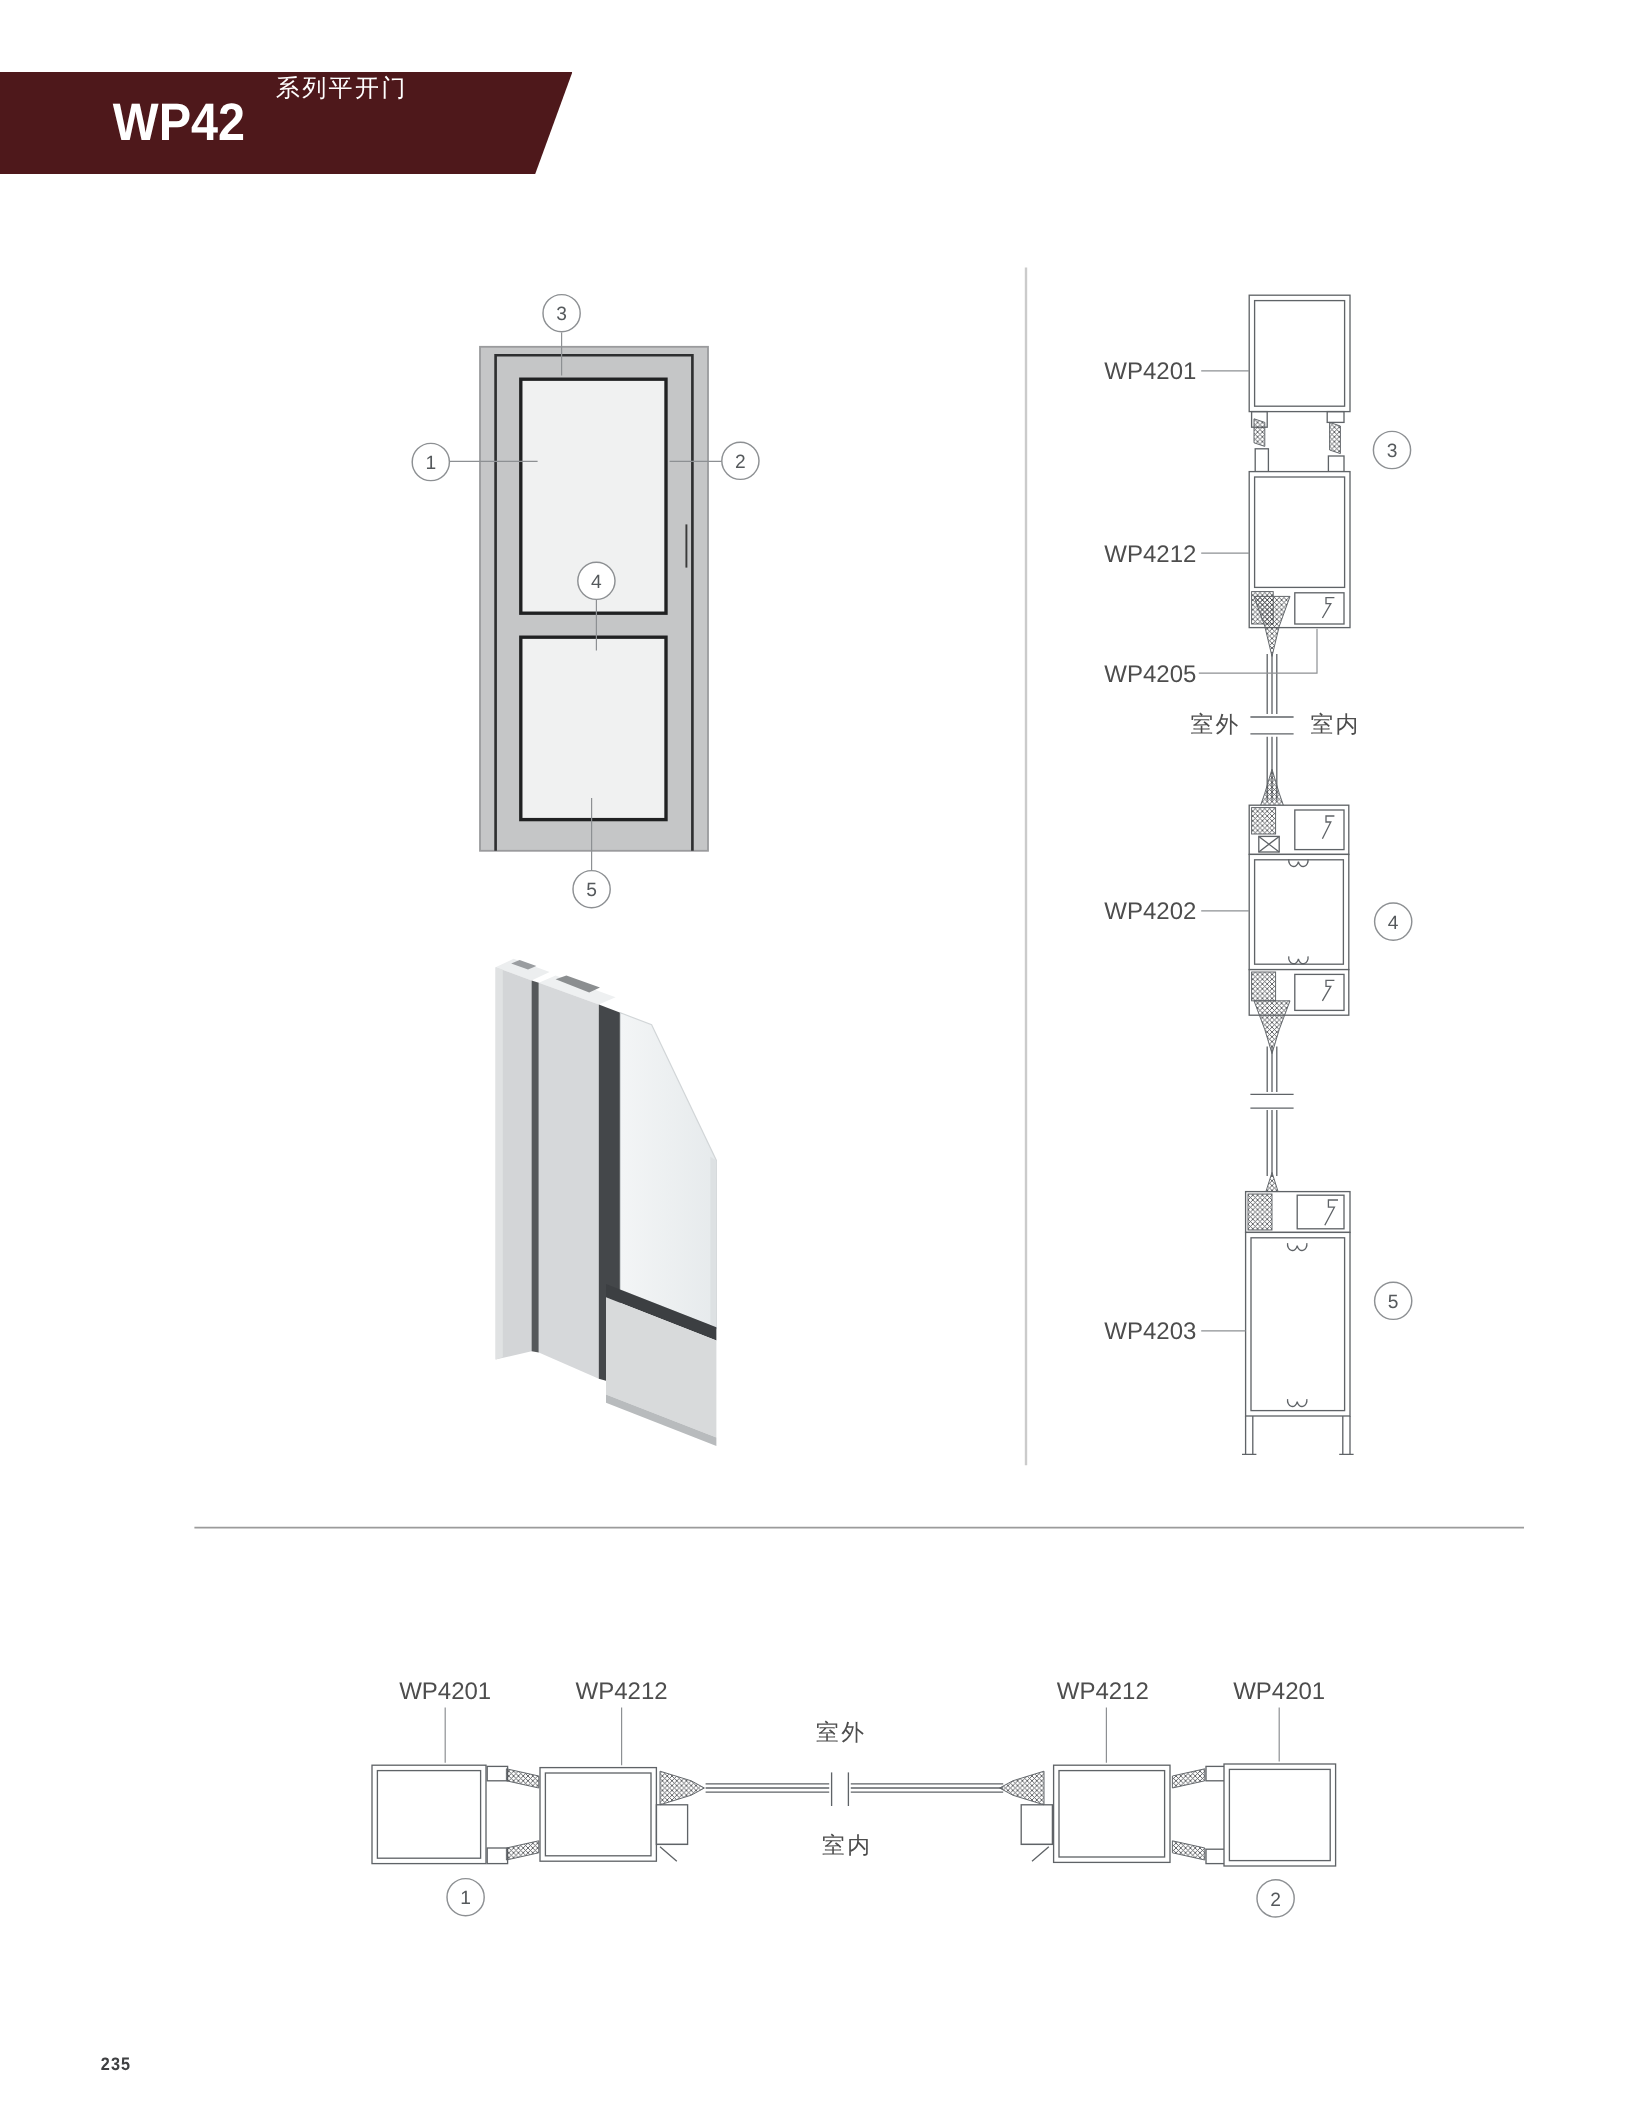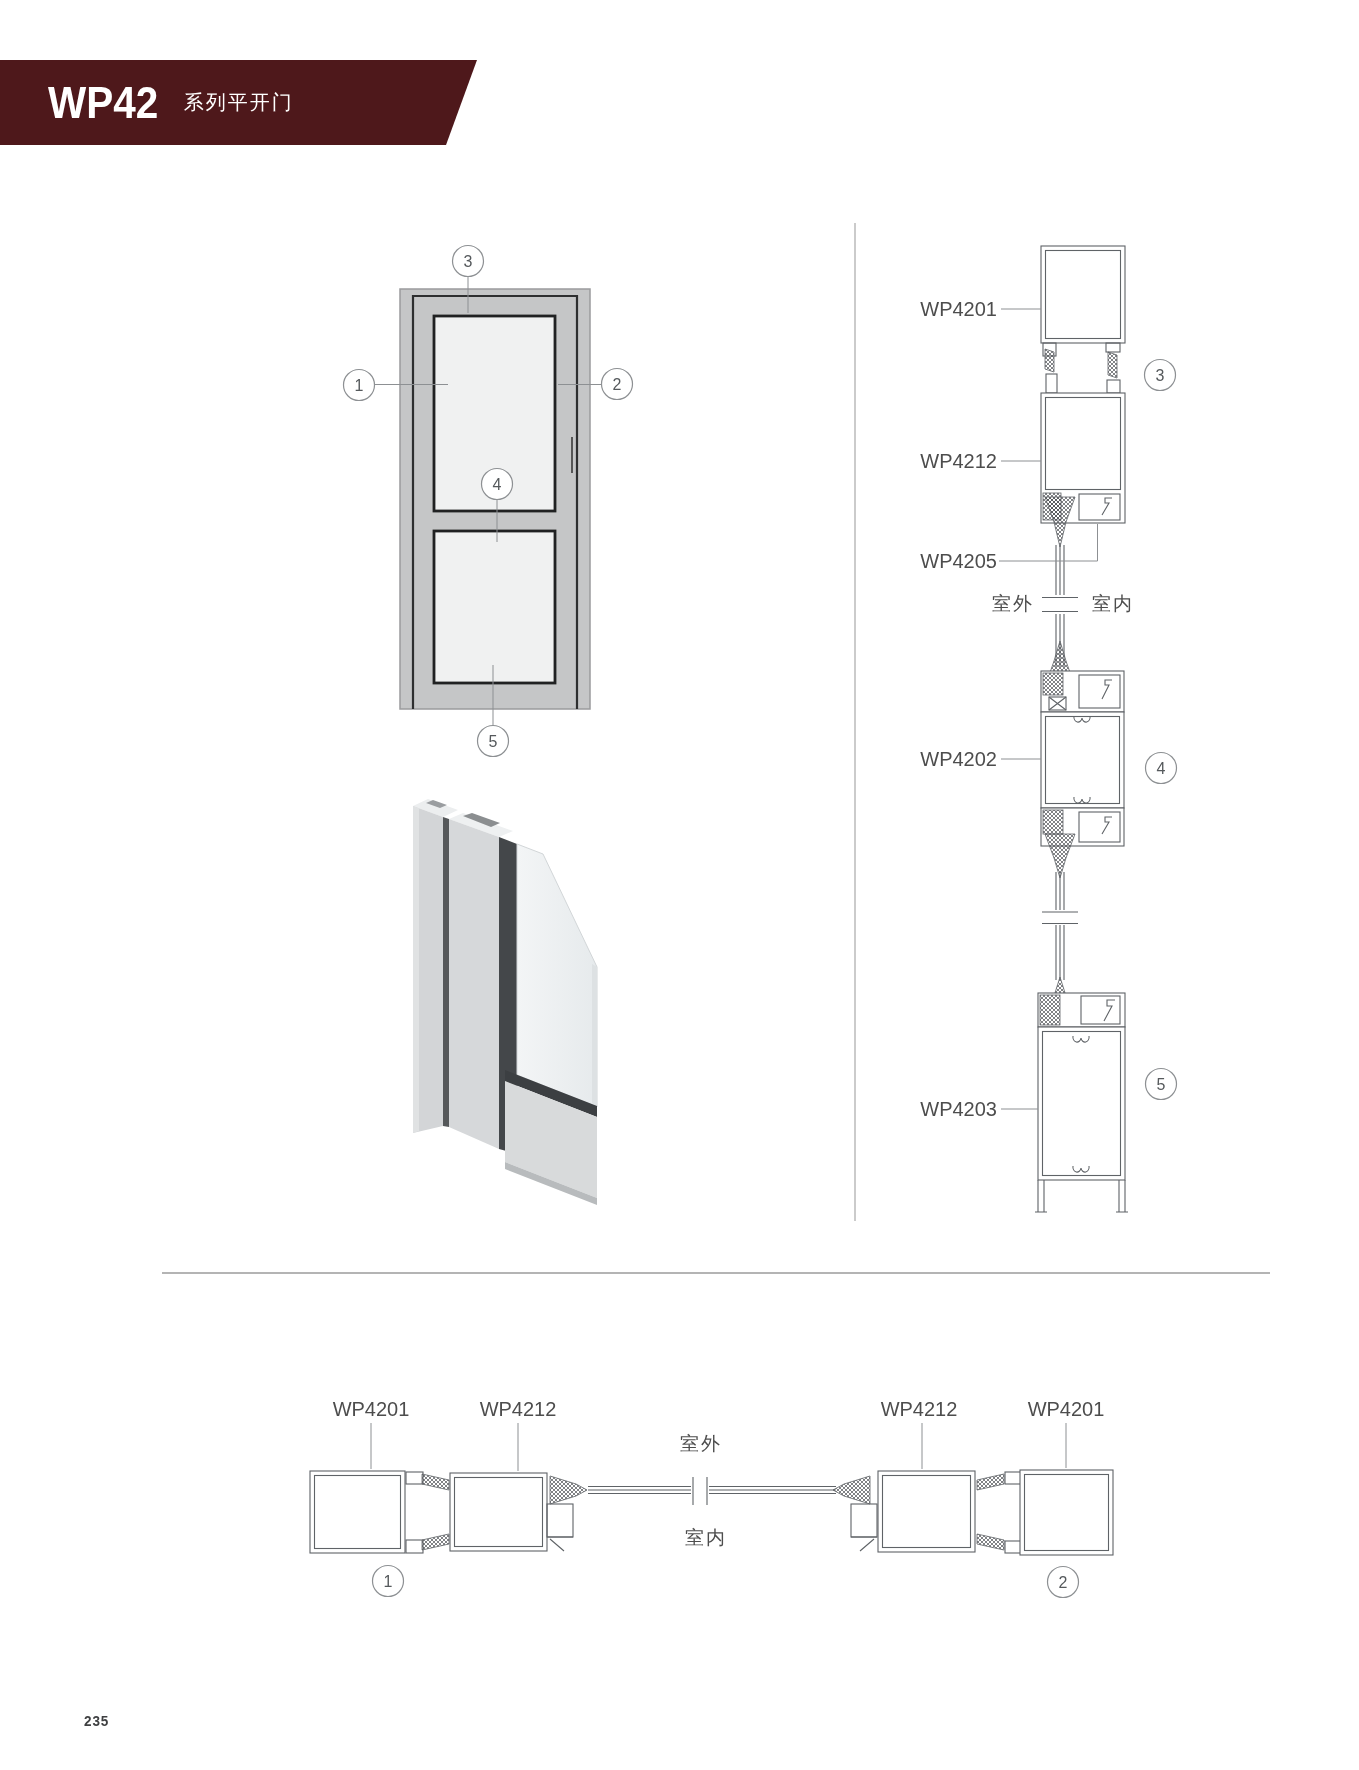--- a/index.html
+++ b/index.html
@@ -1,21 +1,21 @@
 <!DOCTYPE html>
 <html><head>
 <meta charset="utf-8">
 <style>
   html,body{margin:0;padding:0;background:#ffffff;}
   .page{position:relative;width:1359px;height:1770px;background:#ffffff;overflow:hidden;
         font-family:"Liberation Sans",sans-serif;}
   
   .banner{position:absolute;left:0;top:60px;width:477px;height:85px;background:#4e181b;
           clip-path:polygon(0 0,477px 0,446px 85px,0 85px);
-          display:flex;align-items:center;padding-left:48px;box-sizing:border-box;}
+          display:flex;align-items:flex-start;padding-left:94px;box-sizing:border-box;}
   .banner .code{color:#ffffff;font-weight:bold;font-size:44px;letter-spacing:0px;
                 line-height:85px;transform:scaleX(.92);transform-origin:left;}
   .banner .name{color:#ffffff;font-size:20px;margin-left:16px;letter-spacing:2px;}
   
   .pageno{position:absolute;left:84px;top:1712px;font-size:15px;font-weight:bold;
           color:#3f4042;letter-spacing:1px;transform:scaleX(.9);transform-origin:left;}
   
   svg text{font-family:"Liberation Sans",sans-serif;}
   .lbl{font-size:20px;fill:#4d4d4d;}
   .cjk{font-size:19px;fill:#4d4d4d;letter-spacing:2px;}

